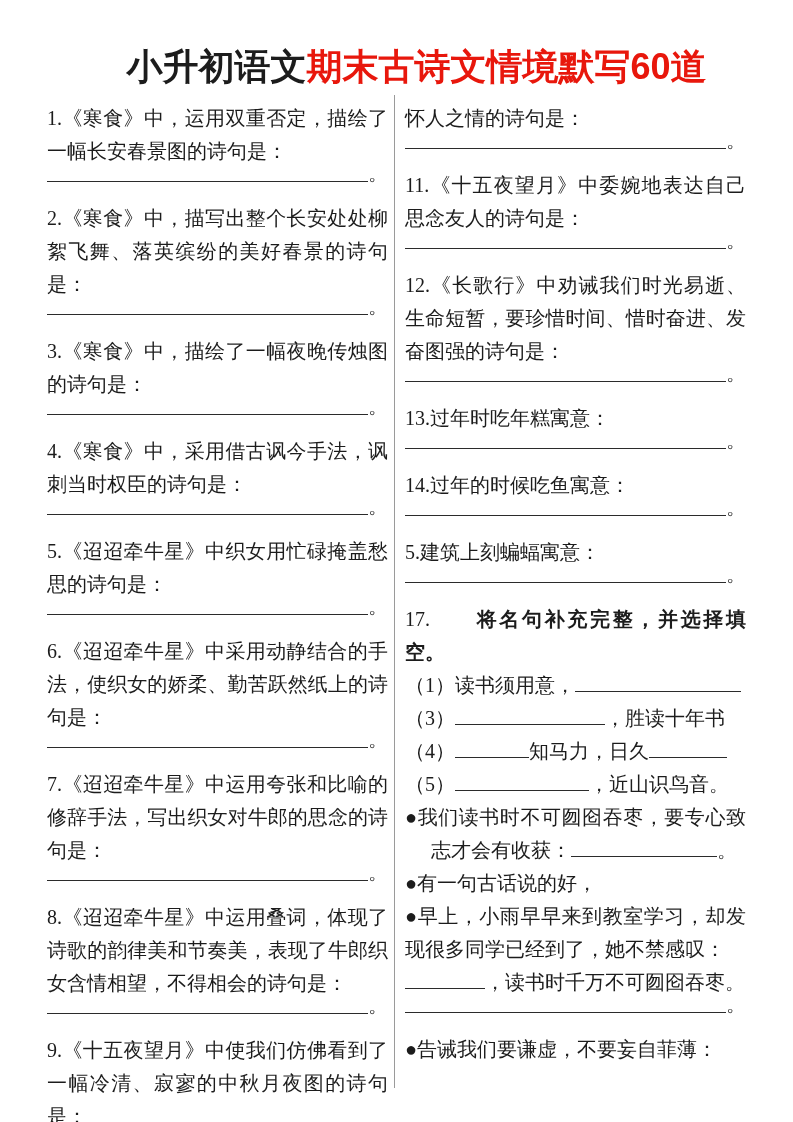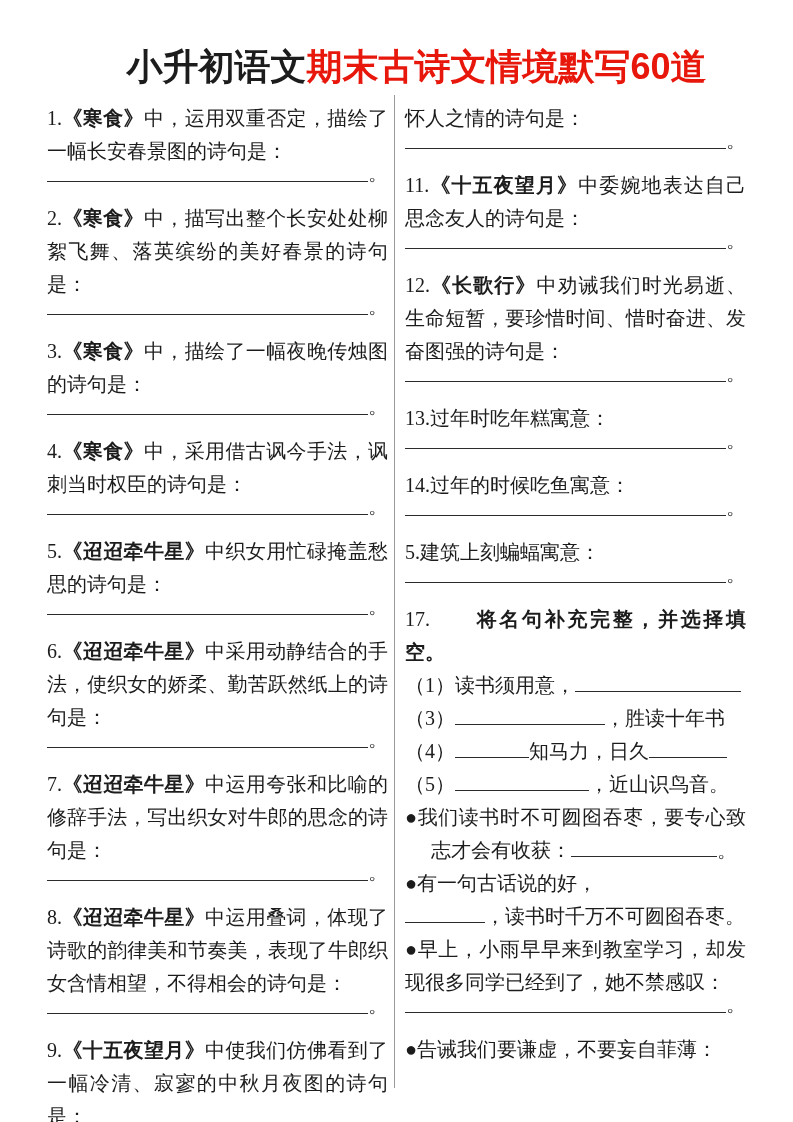--- a/index.html
+++ b/index.html
@@ -16,21 +16,21 @@
   .t-red { color:#e8170c; }
   .divider { position:absolute; left:394px; top:95px; width:1px; height:993px; background:#9a9a9a; }
   .col {
     position:absolute; top:102px; width:341px;
     font-size:20px; line-height:33px;
     text-align:justify; text-justify:inter-character;
   }
   .col-left  { left:47px; }
   .col-right { left:405px; }
   p.q { margin:0; }
-  .bk { font-weight:bold; }
+  .bk { font-weight:normal; }
   .bold { font-weight:bold;margin-left:44px; }
   .blankrow { display:flex; align-items:flex-end; height:14px; margin-bottom:20px; }
   .blankrow .ul { flex:1; border-bottom:1.6px solid #2b2b2b; height:100%; }
   .blankrow .period { line-height:18px; flex:0 0 auto; }
   .ib { display:inline-block; height:2px; border-bottom:1.6px solid #2b2b2b; vertical-align:baseline; }
   .hang { padding-left:26px; text-indent:-26px; }
   .sub { margin-top:1px; white-space:nowrap; text-align:left; }
 </style>
 </head>
 <body>
@@ -138,23 +138,23 @@
 
   <p class="q sub"><span>（3）</span><span class="ib" style="width:150px"></span><span>，胜读十年书</span></p>
 
   <p class="q sub"><span>（4）</span><span class="ib" style="width:74px"></span><span>知马力，日久</span><span class="ib" style="width:78px"></span></p>
 
   <p class="q sub"><span>（5）</span><span class="ib" style="width:134px"></span><span>，近山识鸟音。</span></p>
 
   <p class="q hang"><span>●我们读书时不可囫囵吞枣，要专心致志才会有收获：</span><span class="ib" style="width:146px"></span><span>。</span></p>
 
   <p class="q"><span>●有一句古话说的好，</span></p>
+  <p class="q"><span>●早上，小雨早早来到教室学习，却发现很多同学已经到了，她不禁感叹：</span></p>
+
   <p class="q"><span class="ib" style="width:80px"></span><span>，读书时千万不可囫囵吞枣。</span></p>
-
-  <p class="q"><span>●早上，小雨早早来到教室学习，却发现很多同学已经到了，她不禁感叹：</span></p>
   <div class="blankrow">
       <span class="ul"></span>
       <span class="period">。</span>
     </div>
 
   <p class="q"><span>●告诫我们要谦虚，不要妄自菲薄：</span></p>
 
 </div>
 
 </body></html>

